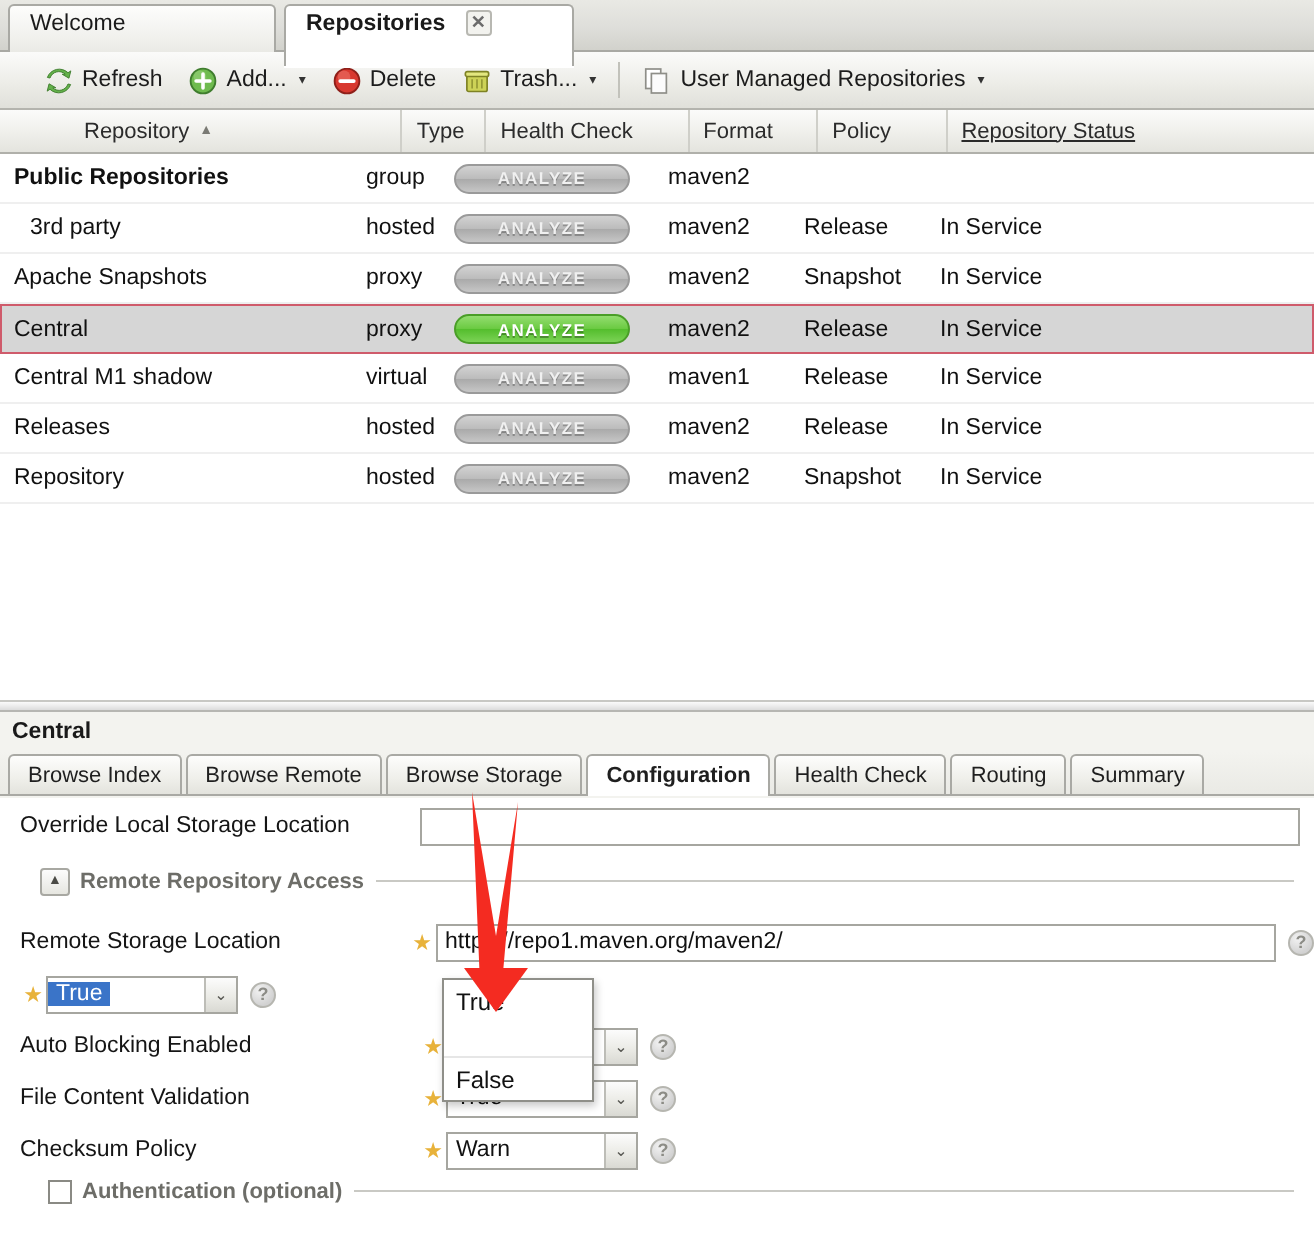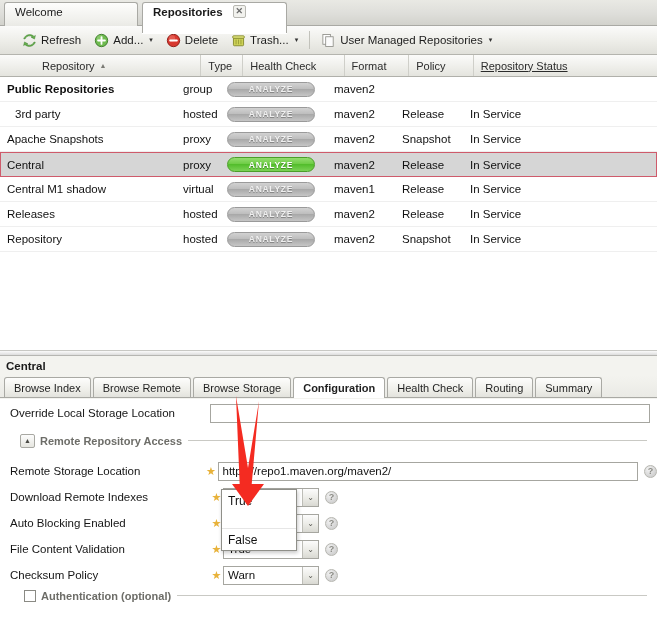--- a/index.html
+++ b/index.html
@@ -404,21 +404,20 @@
       </div>
 
       <div id="remote-fields" style="position:absolute;top:59px;left:0;width:657px;">
           <div class="frow">
             <div class="flabel">Remote Storage Location</div>
             <div class="star">★</div>
             <div class="txtfield" style="width: 432px;">https://repo1.maven.org/maven2/</div>
             <div class="help">?</div>
           </div>
           <div class="frow">
-            <div class="flabel">Download Remote Indexes</div>
             <div class="star">★</div>
             <div class="selfield" style="width: 96px;">
               <span class="val hl">True</span>
               <span class="selarrow">⌄</span>
             </div>
             <div class="help">?</div>
           </div>
           <div class="frow">
             <div class="flabel">Auto Blocking Enabled</div>
             <div class="star">★</div>

